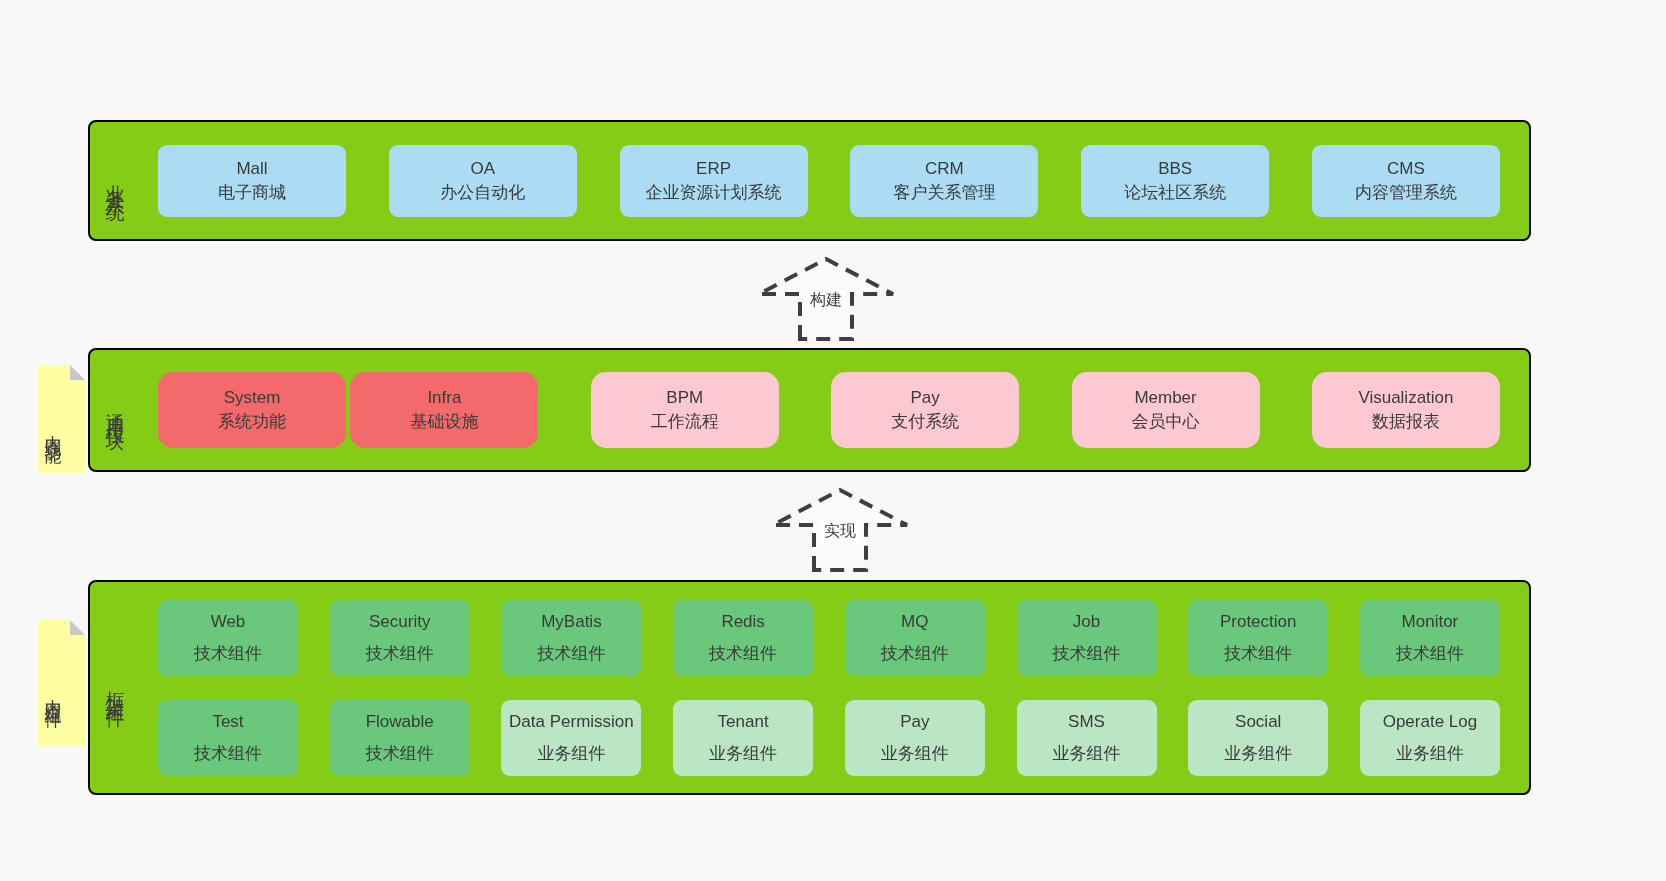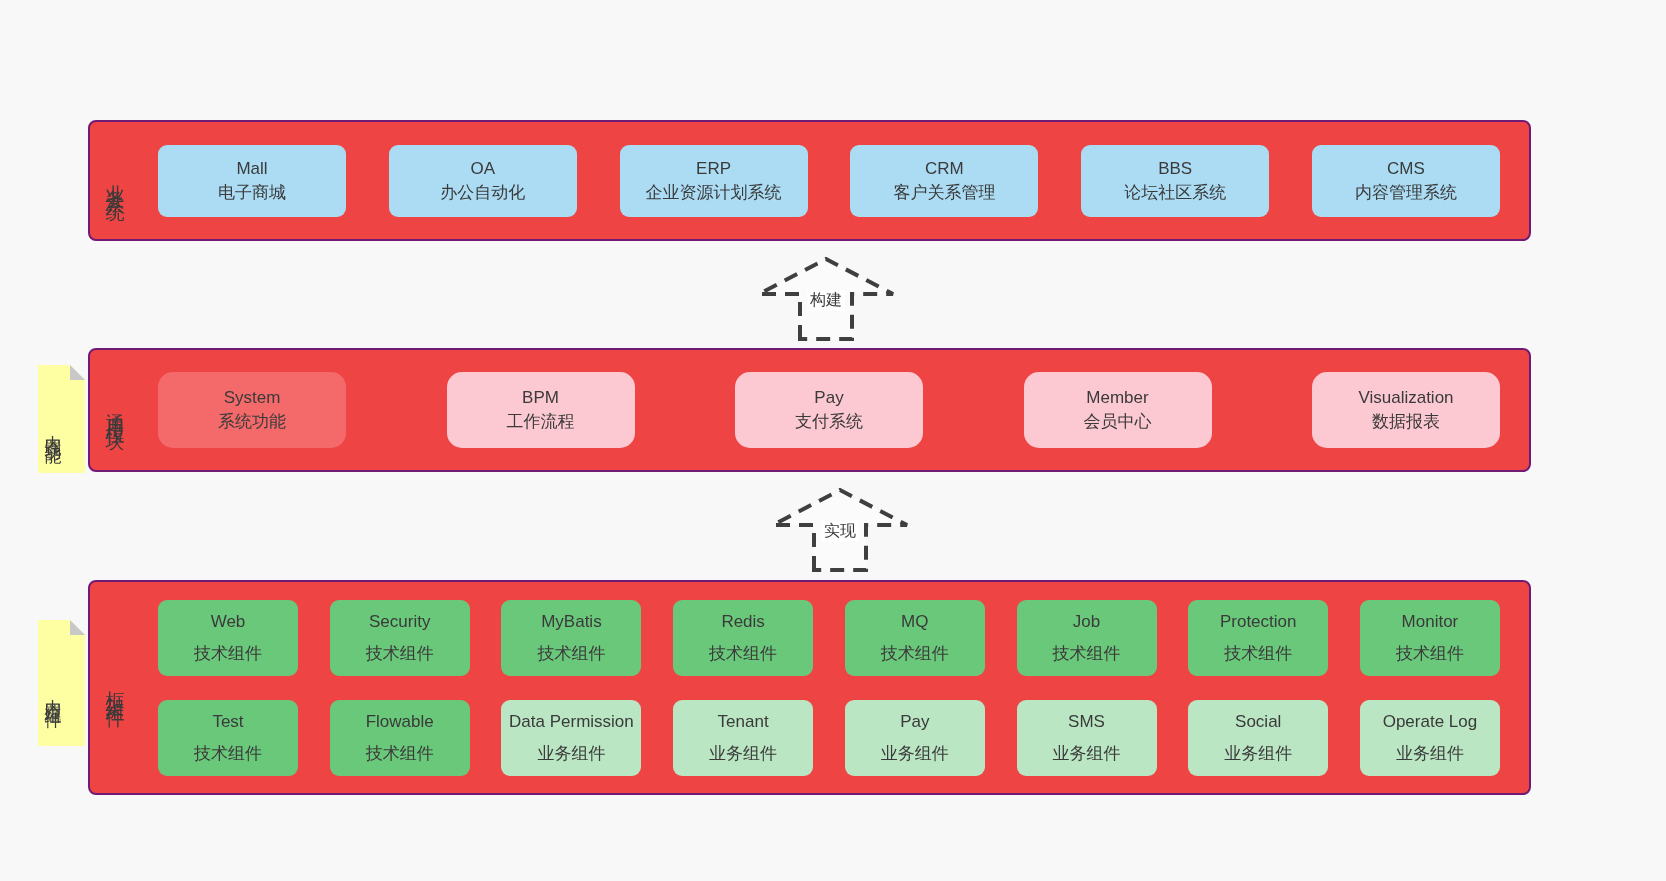--- a/index.html
+++ b/index.html
@@ -4,21 +4,21 @@
 <style>
   html,body{margin:0;padding:0;}
   body{
     width:1666px;height:881px;position:relative;overflow:hidden;
     background:#f8f8f8;
     font-family:"Liberation Sans","DejaVu Sans",sans-serif;
     color:#3a3a3a;
   }
   .panel{
     position:absolute;left:88px;width:1443px;
-    background:#ef4444;border:2px solid #701a75;border-radius:8px;
+    background:#84cc16;border:2px solid #000000;border-radius:8px;
     box-sizing:border-box;
     display:flex;align-items:center;
   }
   .panel-1{top:120px;height:121px;}
   .panel-2{top:348px;height:124px;}
   .panel-3{top:580px;height:215px;}
   .v-label{
     writing-mode:vertical-lr;text-orientation:upright;
     font-size:19px;letter-spacing:6px;line-height:1;
     margin-left:16px;width:34px;text-align:center;
@@ -112,20 +112,24 @@
   <div class="v-label">内置功能</div>
 </div>
 <div class="panel panel-2">
   <div class="v-label">通用模块</div>
   <div class="rows">
     <div class="row">
       <div class="box red w188h">
         <div class="t">System</div>
         <div class="s">系统功能</div>
       </div>
+      <div class="box red w188h">
+        <div class="t">Infra</div>
+        <div class="s">基础设施</div>
+      </div>
       <div class="box pink w188h">
         <div class="t">BPM</div>
         <div class="s">工作流程</div>
       </div>
       <div class="box pink w188h">
         <div class="t">Pay</div>
         <div class="s">支付系统</div>
       </div>
       <div class="box pink w188h">
         <div class="t">Member</div>

